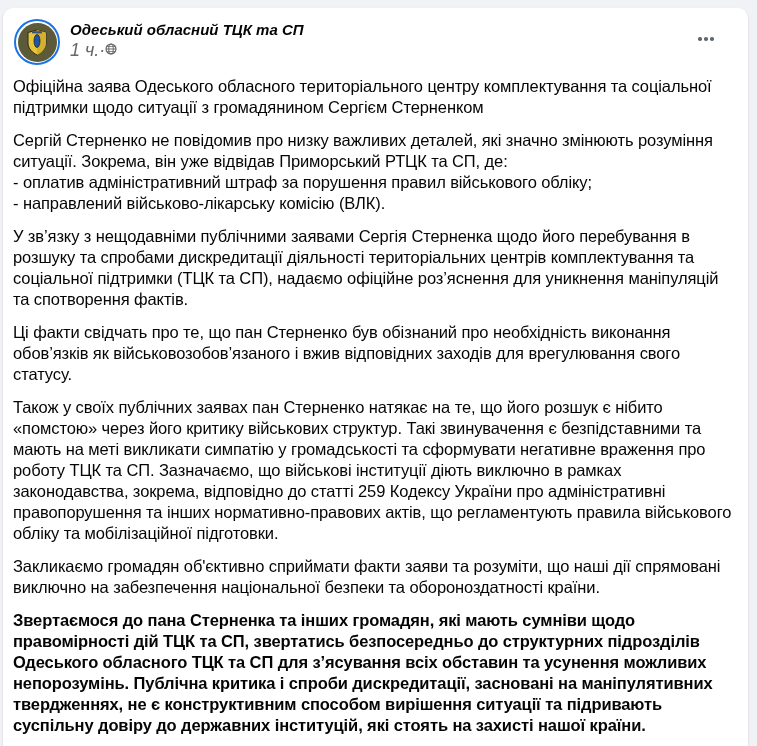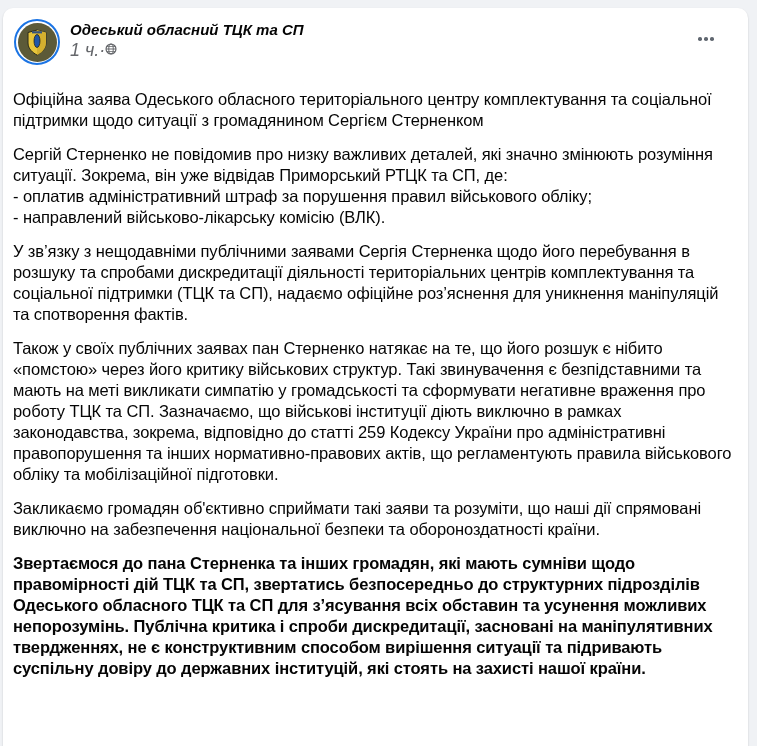--- a/index.html
+++ b/index.html
@@ -94,21 +94,21 @@
     display: block;
   }
   .post-body {
     padding: 11px 11px 20px 10px;
     font-size: 16.5px;
     line-height: 21px;
     color: #050505;
     letter-spacing: -0.1px;
   }
   .post-body p {
-    margin: 13px 0 12px 0;
+    margin: 0 0 12px 0;
     white-space: pre-wrap;
   }
   .post-body p:last-child { margin-bottom: 0; font-weight: bold; }
 </style>
 </head>
 <body>
 
 <div class="post-card">
 
   <div class="post-header">
@@ -148,18 +148,19 @@
     </div>
 
   </div>
 
   <div class="post-body">
     <p>Офіційна заява Одеського обласного територіального центру комплектування та соціальної підтримки щодо ситуації з громадянином Сергієм Стерненком</p>
     <p>Сергій Стерненко не повідомив про низку важливих деталей, які значно змінюють розуміння ситуації. Зокрема, він уже відвідав Приморський РТЦК та СП, де:
 - оплатив адміністративний штраф за порушення правил військового обліку;
 - направлений військово-лікарську комісію (ВЛК).</p>
     <p>У зв’язку з нещодавніми публічними заявами Сергія Стерненка щодо його перебування в розшуку та спробами дискредитації діяльності територіальних центрів комплектування та соціальної підтримки (ТЦК та СП), надаємо офіційне роз’яснення для уникнення маніпуляцій та спотворення фактів.</p>
+    <p>Ці факти свідчать про те, що пан Стерненко був обізнаний про необхідність виконання обов’язків як військовозобов’язаного і вжив відповідних заходів для врегулювання свого статусу.</p>
     <p>Також у своїх публічних заявах пан Стерненко натякає на те, що його розшук є нібито «помстою» через його критику військових структур. Такі звинувачення є безпідставними та мають на меті викликати симпатію у громадськості та сформувати негативне враження про роботу ТЦК та СП. Зазначаємо, що військові інституції діють виключно в рамках законодавства, зокрема, відповідно до статті 259 Кодексу України про адміністративні правопорушення та інших нормативно-правових актів, що регламентують правила військового обліку та мобілізаційної підготовки.</p>
-    <p>Закликаємо громадян об'єктивно сприймати такі заяви та розуміти, що наші дії спрямовані виключно на забезпечення національної безпеки та обороноздатності країни.</p>
+    <p>Закликаємо громадян об'єктивно сприймати факти заяви та розуміти, що наші дії спрямовані виключно на забезпечення національної безпеки та обороноздатності країни.</p>
     <p>Звертаємося до пана Стерненка та інших громадян, які мають сумніви щодо правомірності дій ТЦК та СП, звертатись безпосередньо до структурних підрозділів Одеського обласного ТЦК та СП для з’ясування всіх обставин та усунення можливих непорозумінь. Публічна критика і спроби дискредитації, засновані на маніпулятивних твердженнях, не є конструктивним способом вирішення ситуації та підривають суспільну довіру до державних інституцій, які стоять на захисті нашої країни.</p>
   </div>
 
 </div>
 
 </body></html>

